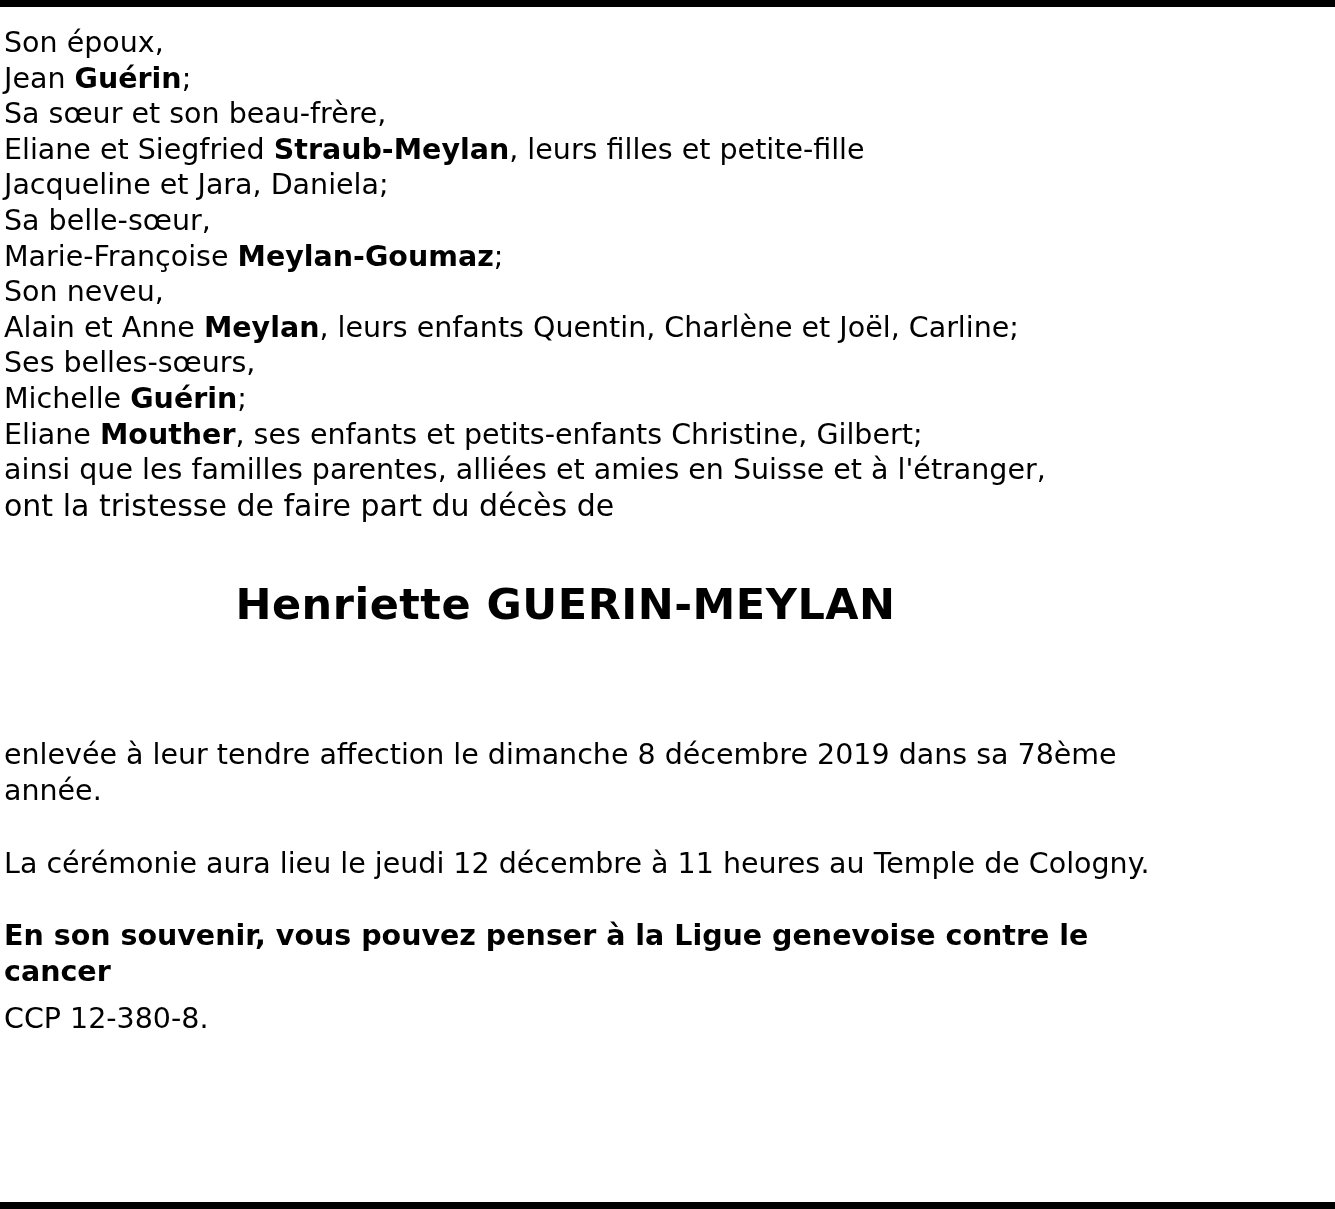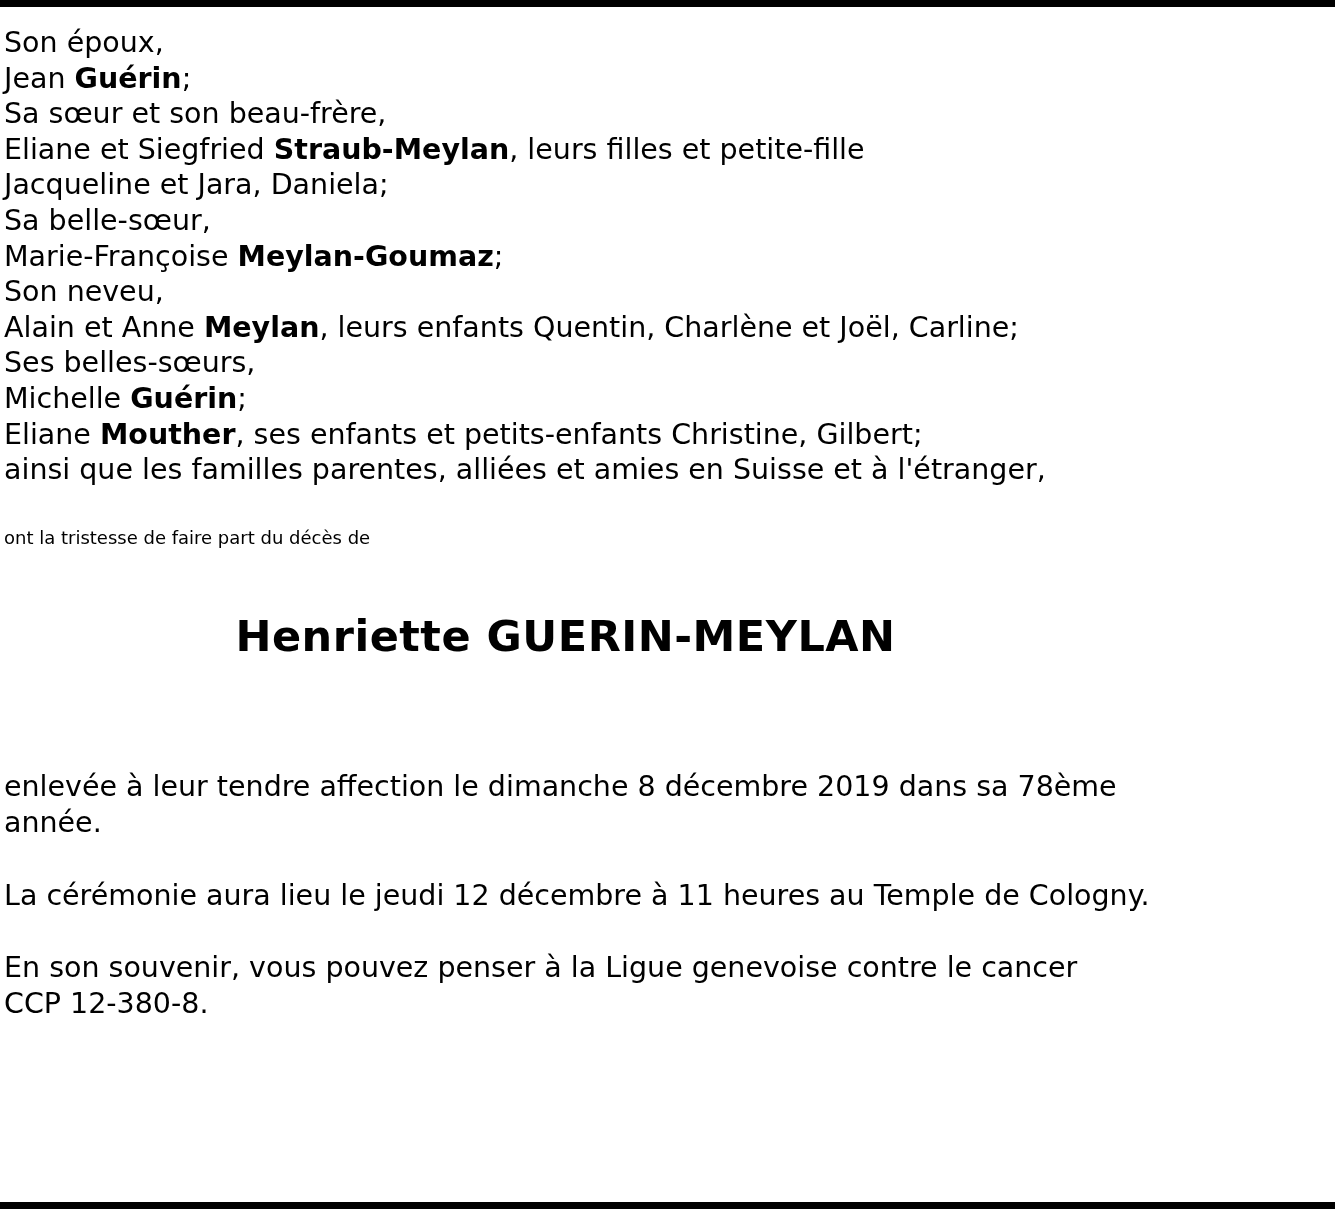--- a/index.html
+++ b/index.html
@@ -47,44 +47,44 @@
     line-height: 35.6px;
     letter-spacing: 0px;
     white-space: pre-wrap;
   }
   .family-line b {
     font-weight: bold;
     text-align: right;
   }
 
   .intro {
-    font-size: 18px;
+    font-size: 30px;
     line-height: 35.6px;
-    margin-top: 32px;
   }
 
   .deceased-name {
     text-align: center;
     font-weight: bold;
     font-size: 43px;
     letter-spacing: 0.5px;
     margin-top: 56px;
     margin-right: 30px;
   }
 
   .details {
     margin-top: 108px;
   }
   .details p {
     margin: 0 0 37px 0;
     font-size: 28.5px;
     line-height: 35.6px;
   }
   .details p.tight {
-    margin-bottom: 0;
+    margin-bottom: 12px;
+    font-weight: bold;
   }
   .details p.follow {
     margin-top: 0;
     margin-bottom: 37px;
   }
 </style>
 </head>
 <body>
 
 <div class="notice">

